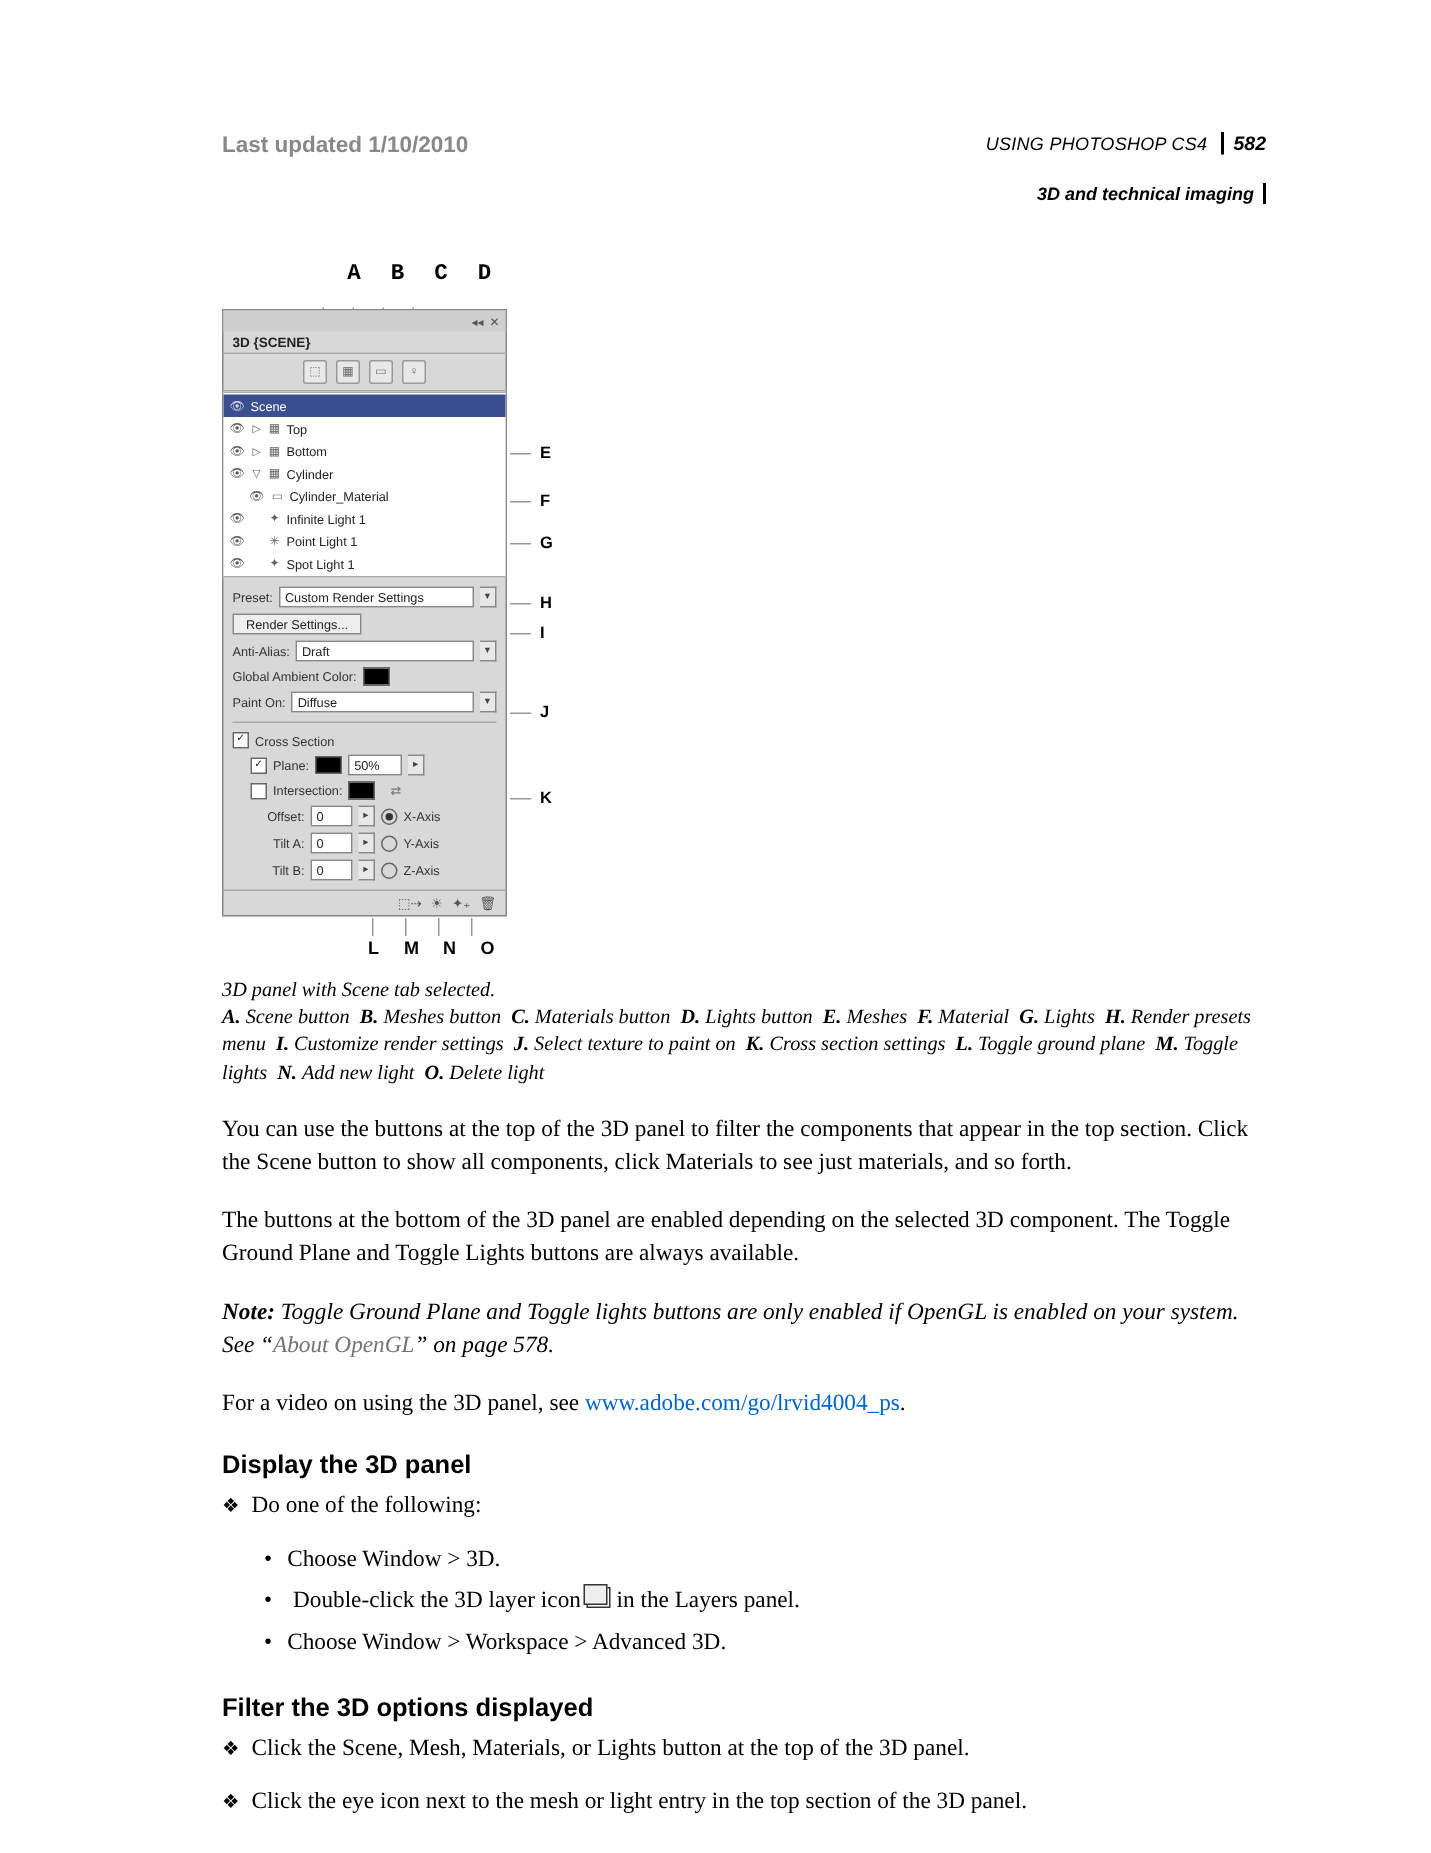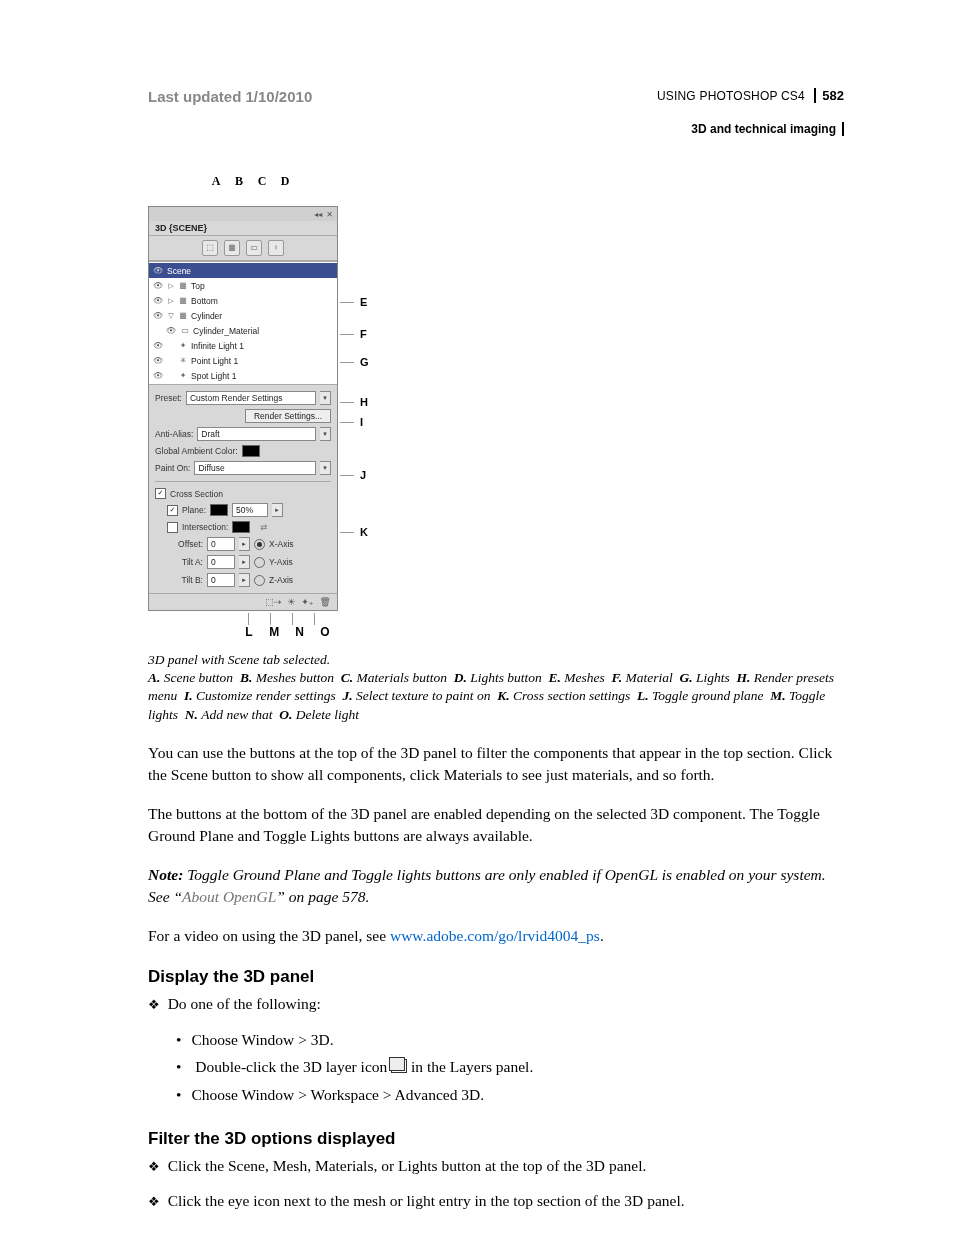--- a/index.html
+++ b/index.html
@@ -23,20 +23,21 @@
   .last-updated {
     font-family: "Myriad Pro", Arial, Helvetica, sans-serif;
     font-weight: bold;
     color: #888;
     font-size: 15px;
   }
   .header-right {
     text-align: right;
     font-family: "Myriad Pro", Arial, Helvetica, sans-serif;
     font-size: 12px;
+    font-style: italic;
   }
   .hr-title { letter-spacing: 0.2px; }
   .hr-pagebox {
     display: inline-block;
     border-left: 2px solid #000;
     padding-left: 6px;
     margin-left: 6px;
     font-weight: bold;
     font-size: 13px;
   }
@@ -49,26 +50,26 @@
     float: right;
   }
 
   
   .figure-wrap {
     position: relative;
     width: 380px;
     margin-bottom: 10px;
   }
   .letters-top {
-    font-family: Liberation Serif, serif;
-    font-weight: bold;
-    font-size: 12px;
+    font-family: Liberation Mono, monospace;
+    font-weight: bold;
+    font-size: 15px;
     position: relative;
     height: 16px;
-    margin-left: 58px;
+    margin-left: 78px;
     margin-bottom: 2px;
   }
   .letters-top span {
     display: inline-block;
     width: 20px;
     text-align: center;
   }
   .ticks-top {
     position: relative;
     height: 14px;
@@ -461,21 +462,21 @@
           <span>Spot Light 1</span>
         </div>
       </div>
 
       <div class="settings">
         <div class="srow">
           <label>Preset:</label>
           <span class="fld" style="flex:1">Custom Render Settings</span>
             <span class="dd">▾</span>
         </div>
-        <div class="srow" style="justify-content:flex-end">
+        <div class="srow" style="justify-content:flex-start">
           <span class="btn">Render Settings...</span>
         </div>
         <div class="srow">
           <label>Anti-Alias:</label>
           <span class="fld" style="flex:1">Draft</span>
             <span class="dd">▾</span>
         </div>
         <div class="srow">
           <label>Global Ambient Color:</label>
           <span class="swatch"></span>
@@ -580,21 +581,21 @@
       <span class="key">D. </span><span>Lights button</span>&nbsp;
       <span class="key">E. </span><span>Meshes</span>&nbsp;
       <span class="key">F. </span><span>Material</span>&nbsp;
       <span class="key">G. </span><span>Lights</span>&nbsp;
       <span class="key">H. </span><span>Render presets menu</span>&nbsp;
       <span class="key">I. </span><span>Customize render settings</span>&nbsp;
       <span class="key">J. </span><span>Select texture to paint on</span>&nbsp;
       <span class="key">K. </span><span>Cross section settings</span>&nbsp;
       <span class="key">L. </span><span>Toggle ground plane</span>&nbsp;
       <span class="key">M. </span><span>Toggle lights</span>&nbsp;
-      <span class="key">N. </span><span>Add new that</span>&nbsp;
+      <span class="key">N. </span><span>Add new light</span>&nbsp;
       <span class="key">O. </span><span>Delete light</span>
     </div>
   </div>
 
   <div class="body-text">
     <p>You can use the buttons at the top of the 3D panel to filter the components that appear in the top section. Click the Scene button to show all components, click Materials to see just materials, and so forth.</p>
     <p>The buttons at the bottom of the 3D panel are enabled depending on the selected 3D component. The Toggle Ground Plane and Toggle Lights buttons are always available.</p>
     <p>
       <span class="note-lead">Note:</span>
       <em><span>Toggle Ground Plane and Toggle lights buttons are only enabled if OpenGL is enabled on your system. See “</span></em><span class="link">About OpenGL</span><em><span>” on page 578.</span></em>

